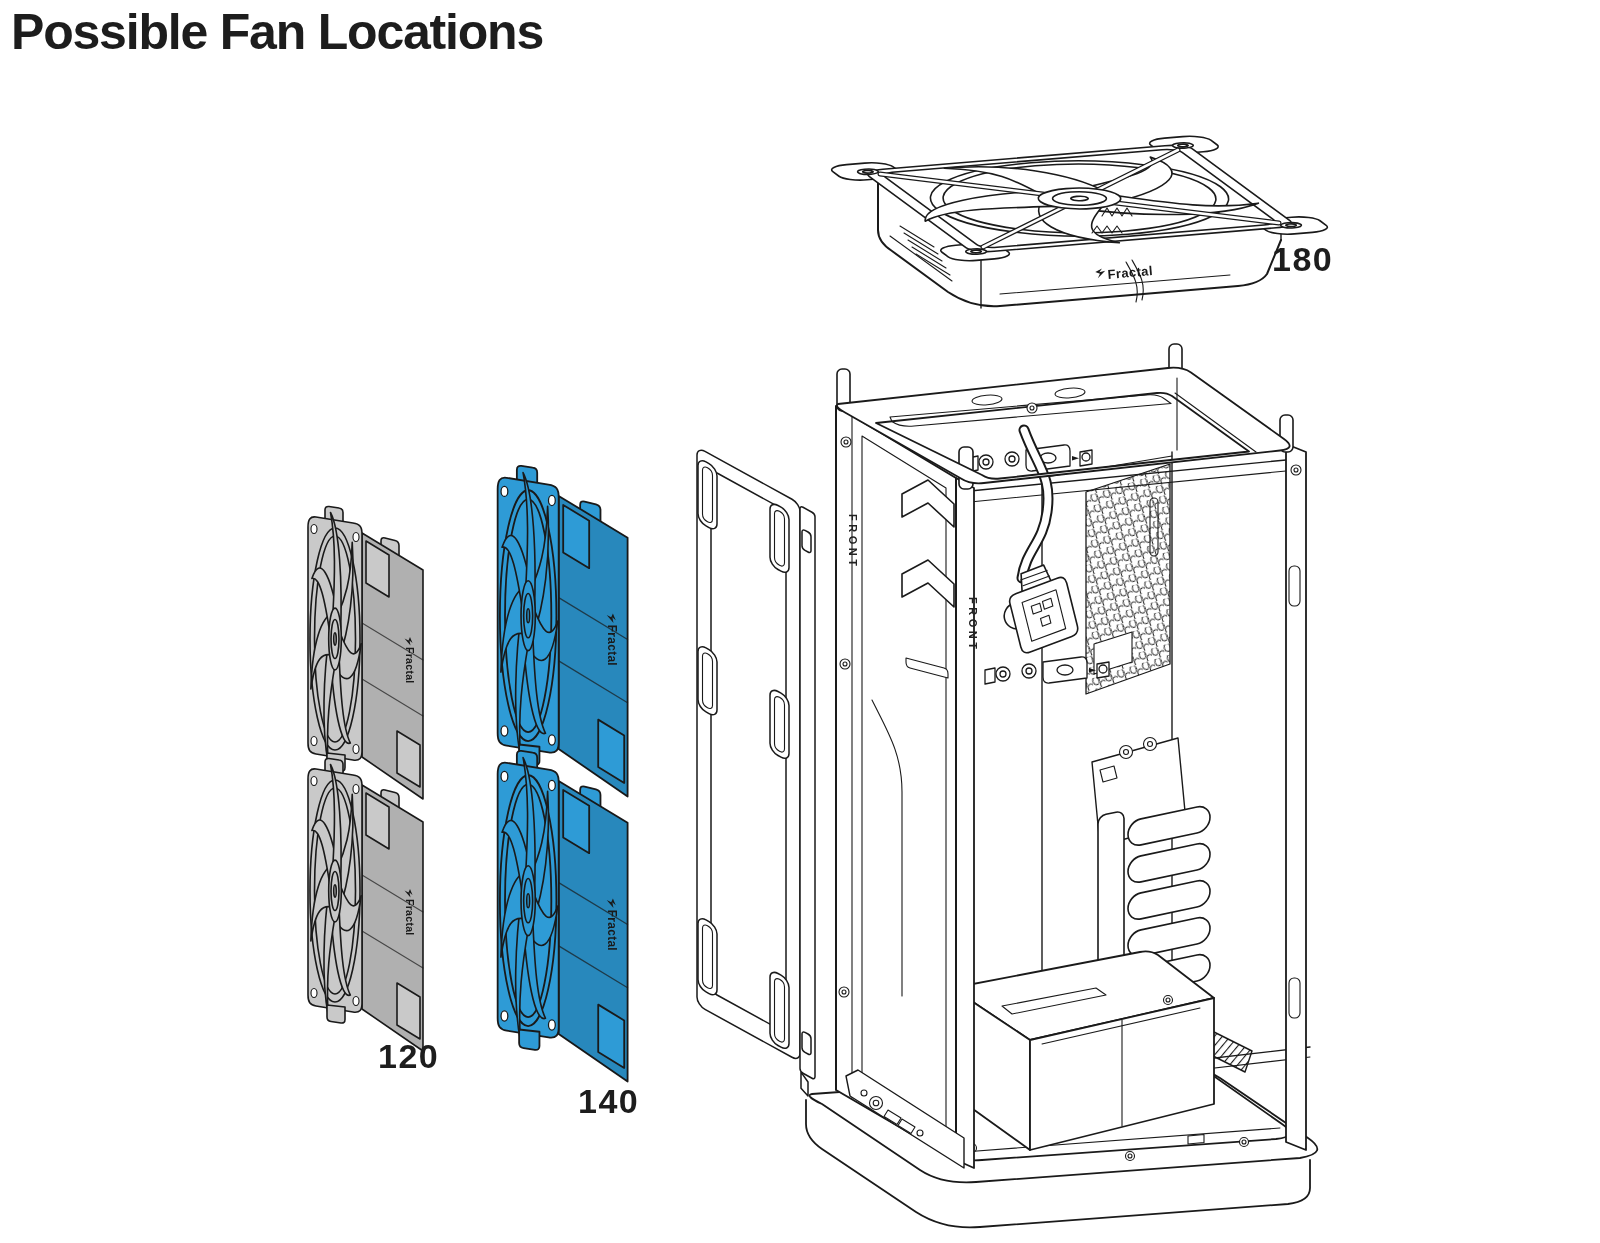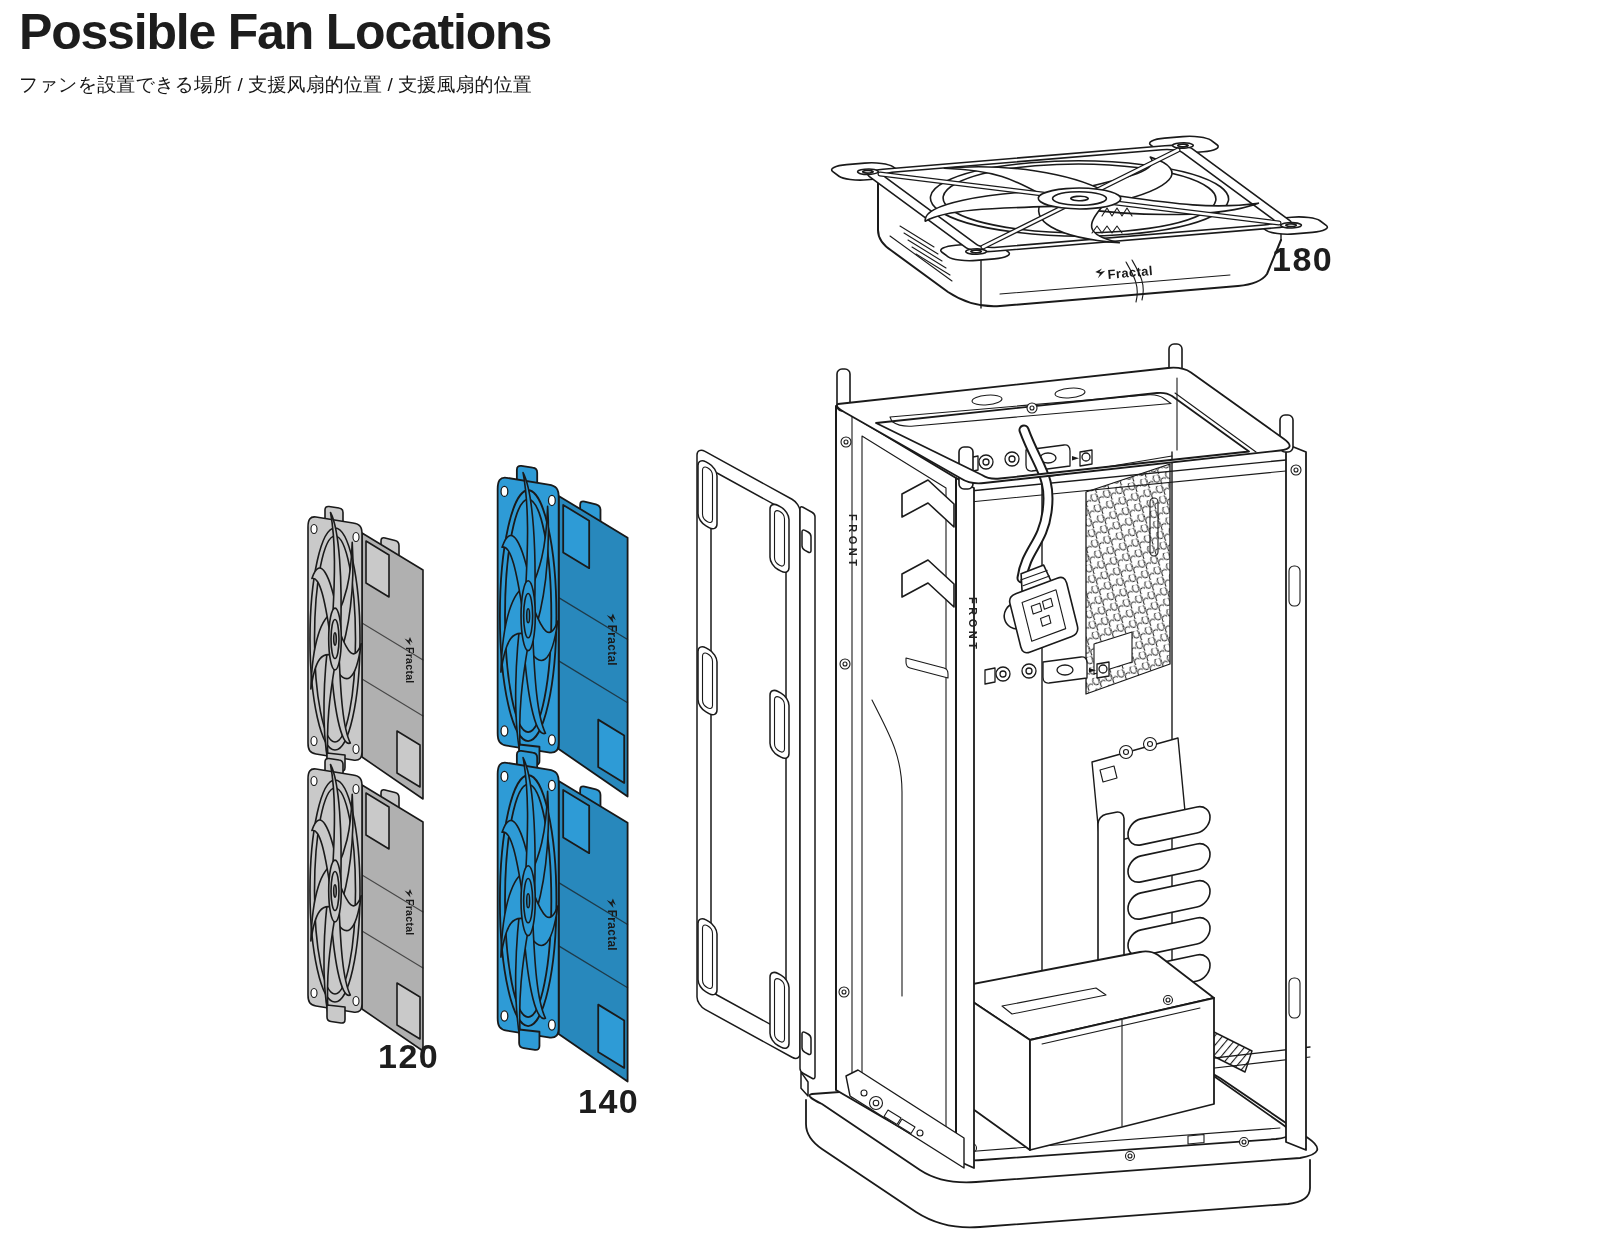--- a/index.html
+++ b/index.html
@@ -1,17 +1,17 @@
 <!DOCTYPE html>
 <html><head>
 <meta charset="utf-8">
 <style>
   html,body{margin:0;padding:0;background:#ffffff;width:1600px;height:1243px;overflow:hidden;
     font-family:"Liberation Sans",sans-serif;}
-  .header{position:absolute;left:19px;top:0;width:1580px;z-index:2;}
+  .header{position:absolute;left:11px;top:0;width:1580px;z-index:2;}
   .title{font-size:50px;font-weight:700;letter-spacing:-1.2px;color:#1d1d1d;margin:4px 0 12px 0;line-height:56px;}
   .sub{font-size:19px;color:#161616;line-height:25px;letter-spacing:0.1px;}
   svg.canvas{position:absolute;left:0;top:0;z-index:1;}
   svg *{stroke-linejoin:round;stroke-linecap:round;}
   .w{fill:#ffffff;}
   .cc{fill:currentColor;}
   .nss{vector-effect:non-scaling-stroke;}
   .dk{fill:#1a1a1a;stroke:none;}
   .lbl{font-size:34px;font-weight:700;fill:#1d1d1d;letter-spacing:1.5px;}
   .frontlbl{font-size:11px;font-weight:600;fill:#222;letter-spacing:3.5px;}
@@ -19,21 +19,20 @@
   .brand-sm{font-size:10.5px;font-weight:600;fill:#1a1a1a;letter-spacing:.3px;}
   .thin{stroke-width:1.1;}
   .mid{stroke-width:1.4;}
   .bold{stroke-width:2;}
 </style>
 </head>
 <body>
 
 <div class="header">
   <div class="title">Possible Fan Locations</div>
-  <div class="sub">ファンを設置できる場所 / 支援风扇的位置 / 支援風扇的位置</div>
 </div>
 
 <svg class="canvas" width="1600" height="1243" viewBox="0 0 1600 1243">
 <defs>
   <pattern id="hexdots" width="13" height="11" patternUnits="userSpaceOnUse" patternTransform="rotate(-17)">
     <ellipse cx="4" cy="3.5" rx="3.2" ry="4" fill="none" stroke="#1a1a1a" stroke-width="1"></ellipse>
     <ellipse cx="10.5" cy="9" rx="3.2" ry="4" fill="none" stroke="#1a1a1a" stroke-width="1"></ellipse>
   </pattern>
   <pattern id="hatch" width="6" height="6" patternUnits="userSpaceOnUse" patternTransform="rotate(40)">
     <rect width="6" height="6" fill="#ffffff"></rect>

